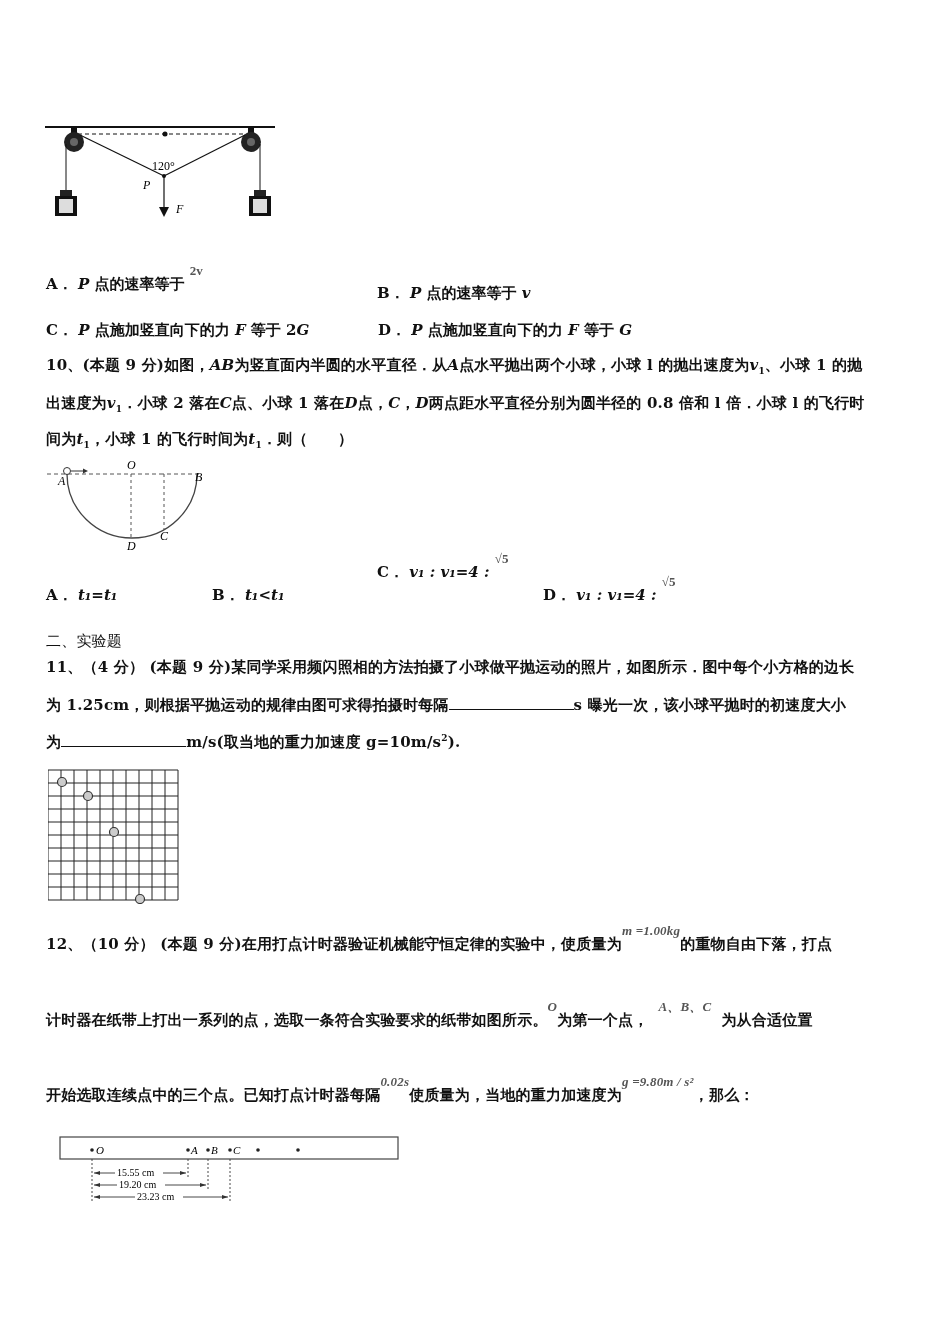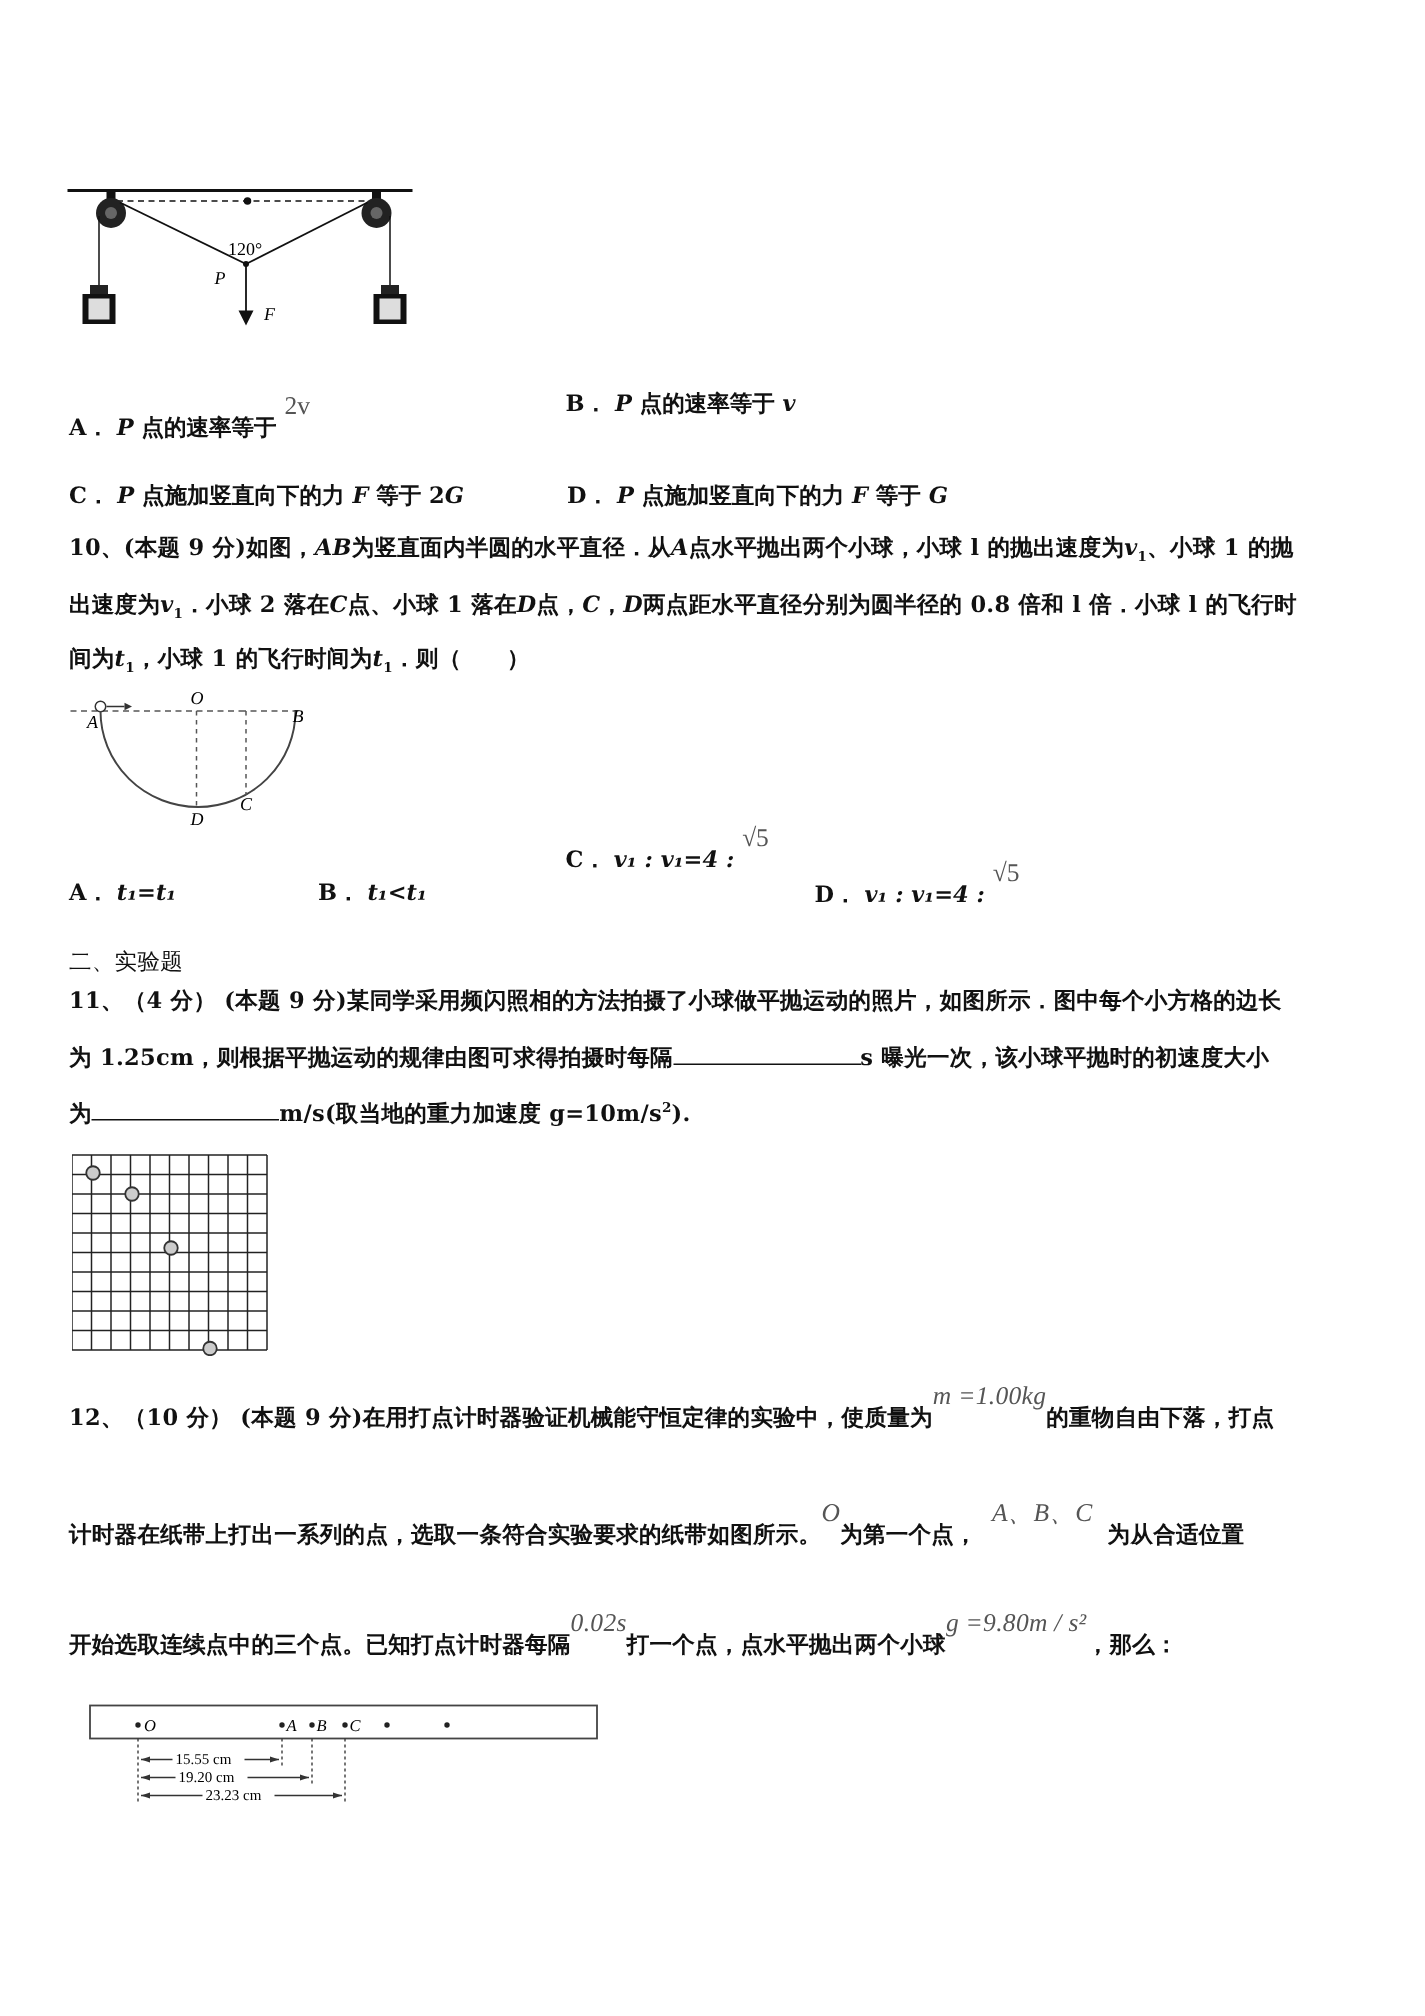--- a/index.html
+++ b/index.html
@@ -2,21 +2,21 @@
 <html><head>
 <meta charset="utf-8">
 <style>
   html, body { margin:0; padding:0; background:#ffffff; }
   body { width:950px; height:1344px; position:relative; overflow:hidden;
          font-family:"DejaVu Serif","Liberation Serif",serif; color:#111; }
   .abs { position:absolute; }
   .line { position:absolute; left:46px; font-size:15px; font-weight:bold; white-space:nowrap; letter-spacing:0.2px;text-align:right; }
   .opt { position:absolute; font-size:15px; font-weight:bold; white-space:nowrap; }
   i.v { font-style:italic; }
-  .math { font-family:"Liberation Serif","DejaVu Serif",serif; font-weight:normal; color:#555; font-size:17px; position:relative; top:-14px; }
+  .math { font-family:"Liberation Serif","DejaVu Serif",serif; font-weight:bold; color:#555; font-size:13px; position:relative; top:-14px; }
   .blank { display:inline-block; border-bottom:1.5px solid #111; vertical-align:baseline; height:14px; }
   sub { font-size:9px; }
   sup { font-size:9px; }
   svg text { font-family:"Liberation Serif","DejaVu Serif",serif; }
 </style>
 </head>
 <body>
 
 <svg class="abs" style="left:40px;top:110px" width="245" height="115" viewBox="0 0 245 115">
   <line x1="5" y1="17" x2="235" y2="17" stroke="#111" stroke-width="2"></line>
@@ -48,21 +48,21 @@
   <text x="103" y="79" font-size="12" font-style="italic">P</text>
   <text x="136" y="103" font-size="12" font-style="italic">F</text>
 </svg>
 
 <div class="opt" style="left:46px;top:275px">
   <span>A．</span>
   <i class="v">P</i>
   <span>点的速率等于</span>
   <span class="math">2v</span>
 </div>
-<div class="opt" style="left:377px;top:260px">
+<div class="opt" style="left:377px;top:284px">
   <span>B．</span>
   <i class="v">P</i>
   <span>点的速率等于</span>
   <i class="v">v</i>
 </div>
 <div class="opt" style="left:46px;top:321px">
   <span>C．</span>
   <i class="v">P</i>
   <span>点施加竖直向下的力</span>
   <i class="v">F</i>
@@ -136,21 +136,21 @@
   <g fill="#ccc" stroke="#333" stroke-width="1.2">
     <circle cx="14" cy="14" r="4.5"></circle>
       <circle cx="40" cy="28" r="4.5"></circle>
     <circle cx="66" cy="64" r="4.5"></circle>
       <circle cx="92" cy="131" r="4.5"></circle>
   </g>
 </svg>
 
 <div class="line" style="top:935px"><span>12、（10 分） (本题 9 分)在用打点计时器验证机械能守恒定律的实验中，使质量为</span><span class="math" style="font-style:italic">m =1.00kg</span><span>的重物自由下落，打点</span></div>
 <div class="line" style="top:1011px"><span>计时器在纸带上打出一系列的点，选取一条符合实验要求的纸带如图所示。</span><span class="math" style="font-style:italic">O</span><span>为第一个点，</span><span class="math" style="font-style:italic;margin:16px 10px">A、B、C</span><span>为从合适位置</span></div>
-<div class="line" style="top:1086px"><span>开始选取连续点中的三个点。已知打点计时器每隔</span><span class="math" style="font-style:italic">0.02s</span><span>打一个点，点水平抛出两个小球</span><span class="math" style="font-style:italic">g =9.80m / s²</span><span>，那么：</span></div>
+<div class="line" style="top:1086px"><span>开始选取连续点中的三个点。已知打点计时器每隔</span><span class="math" style="font-style:italic">0.02s</span><span>使质量为，当地的重力加速度为</span><span class="math" style="font-style:italic">g =9.80m / s²</span><span>，那么：</span></div>
 
 <svg class="abs" style="left:55px;top:1135px" width="350" height="70" viewBox="0 0 350 70">
   <rect x="5" y="2" width="338" height="22" fill="none" stroke="#444" stroke-width="1.2"></rect>
   <g fill="#222">
     <circle cx="37" cy="15" r="1.8"></circle>
       <circle cx="133" cy="15" r="1.8"></circle>
       <circle cx="153" cy="15" r="1.8"></circle>
     <circle cx="175" cy="15" r="1.8"></circle>
       <circle cx="203" cy="15" r="1.8"></circle>
       <circle cx="243" cy="15" r="1.8"></circle>

